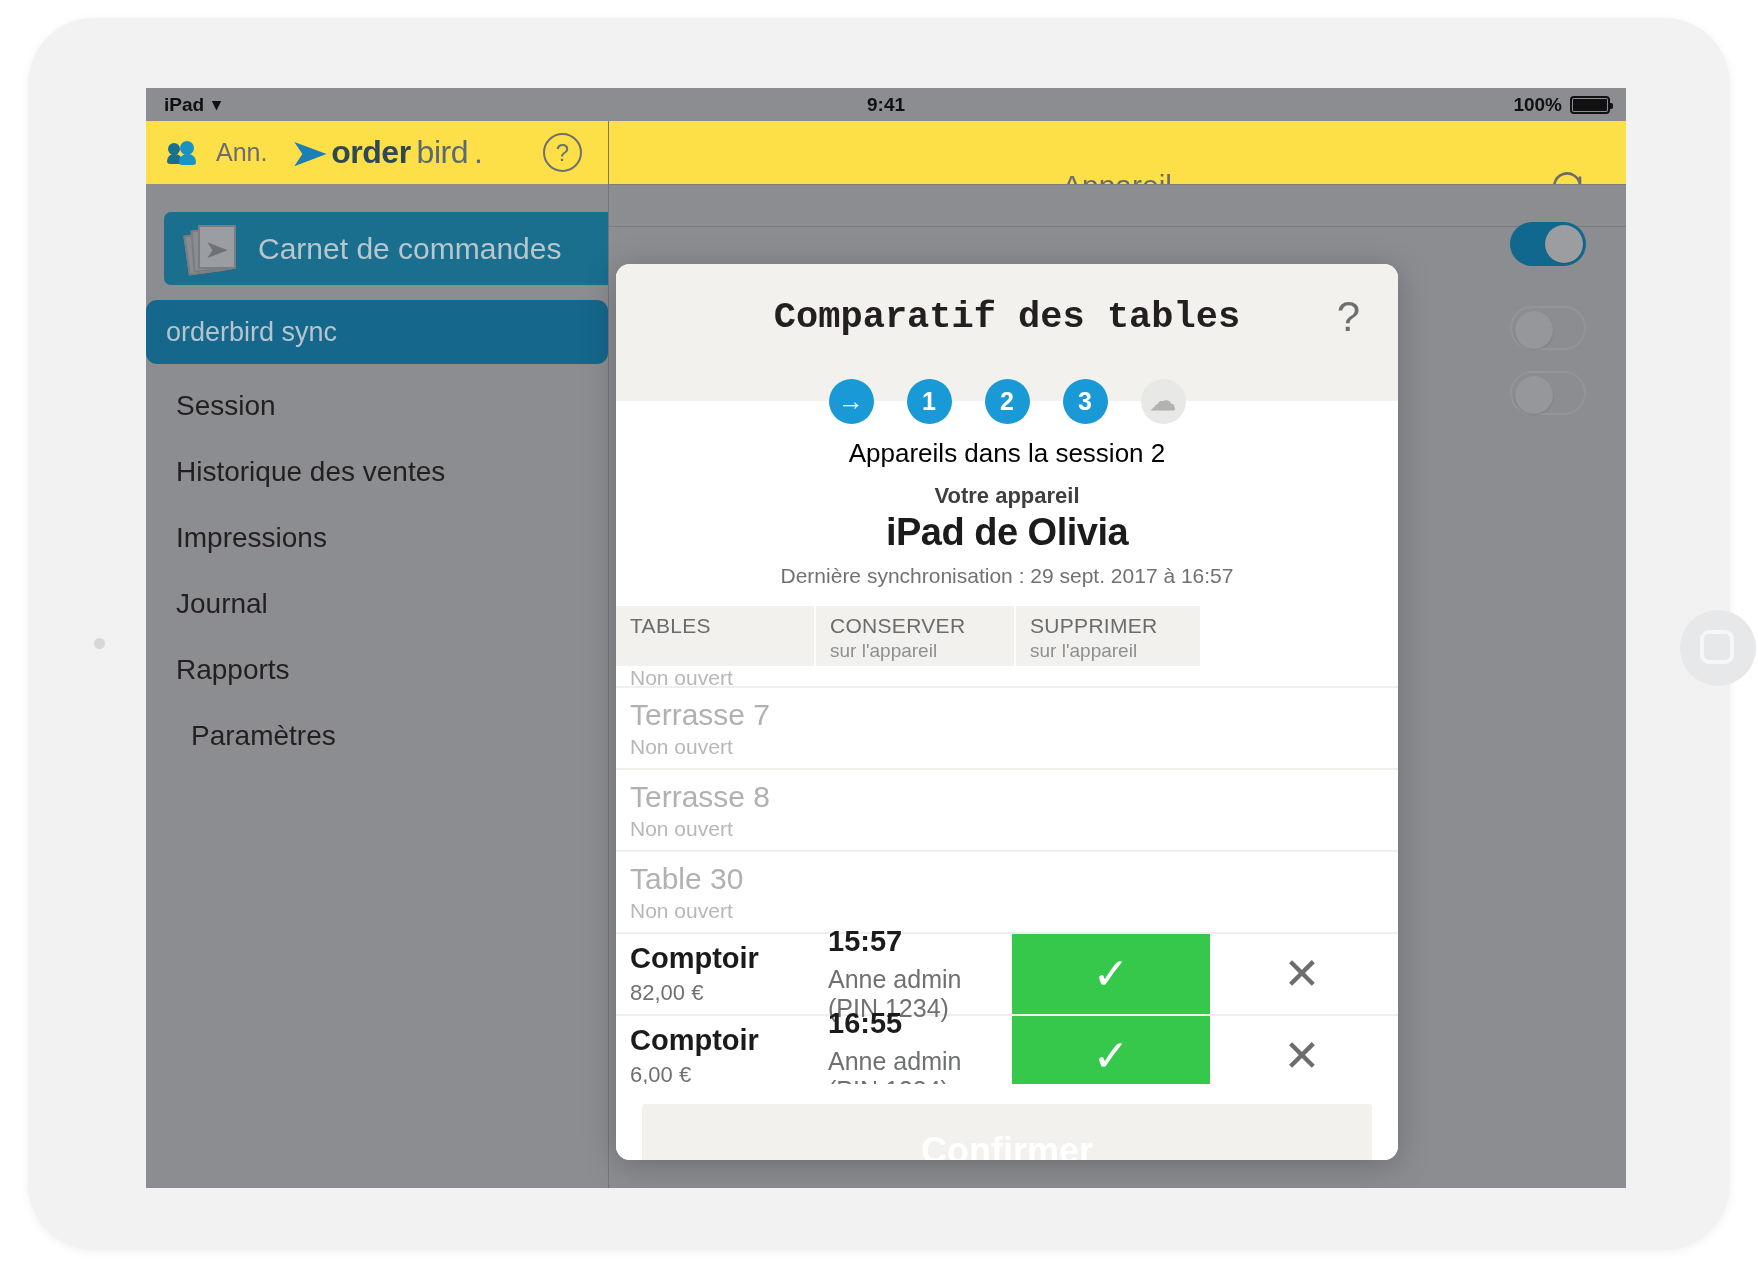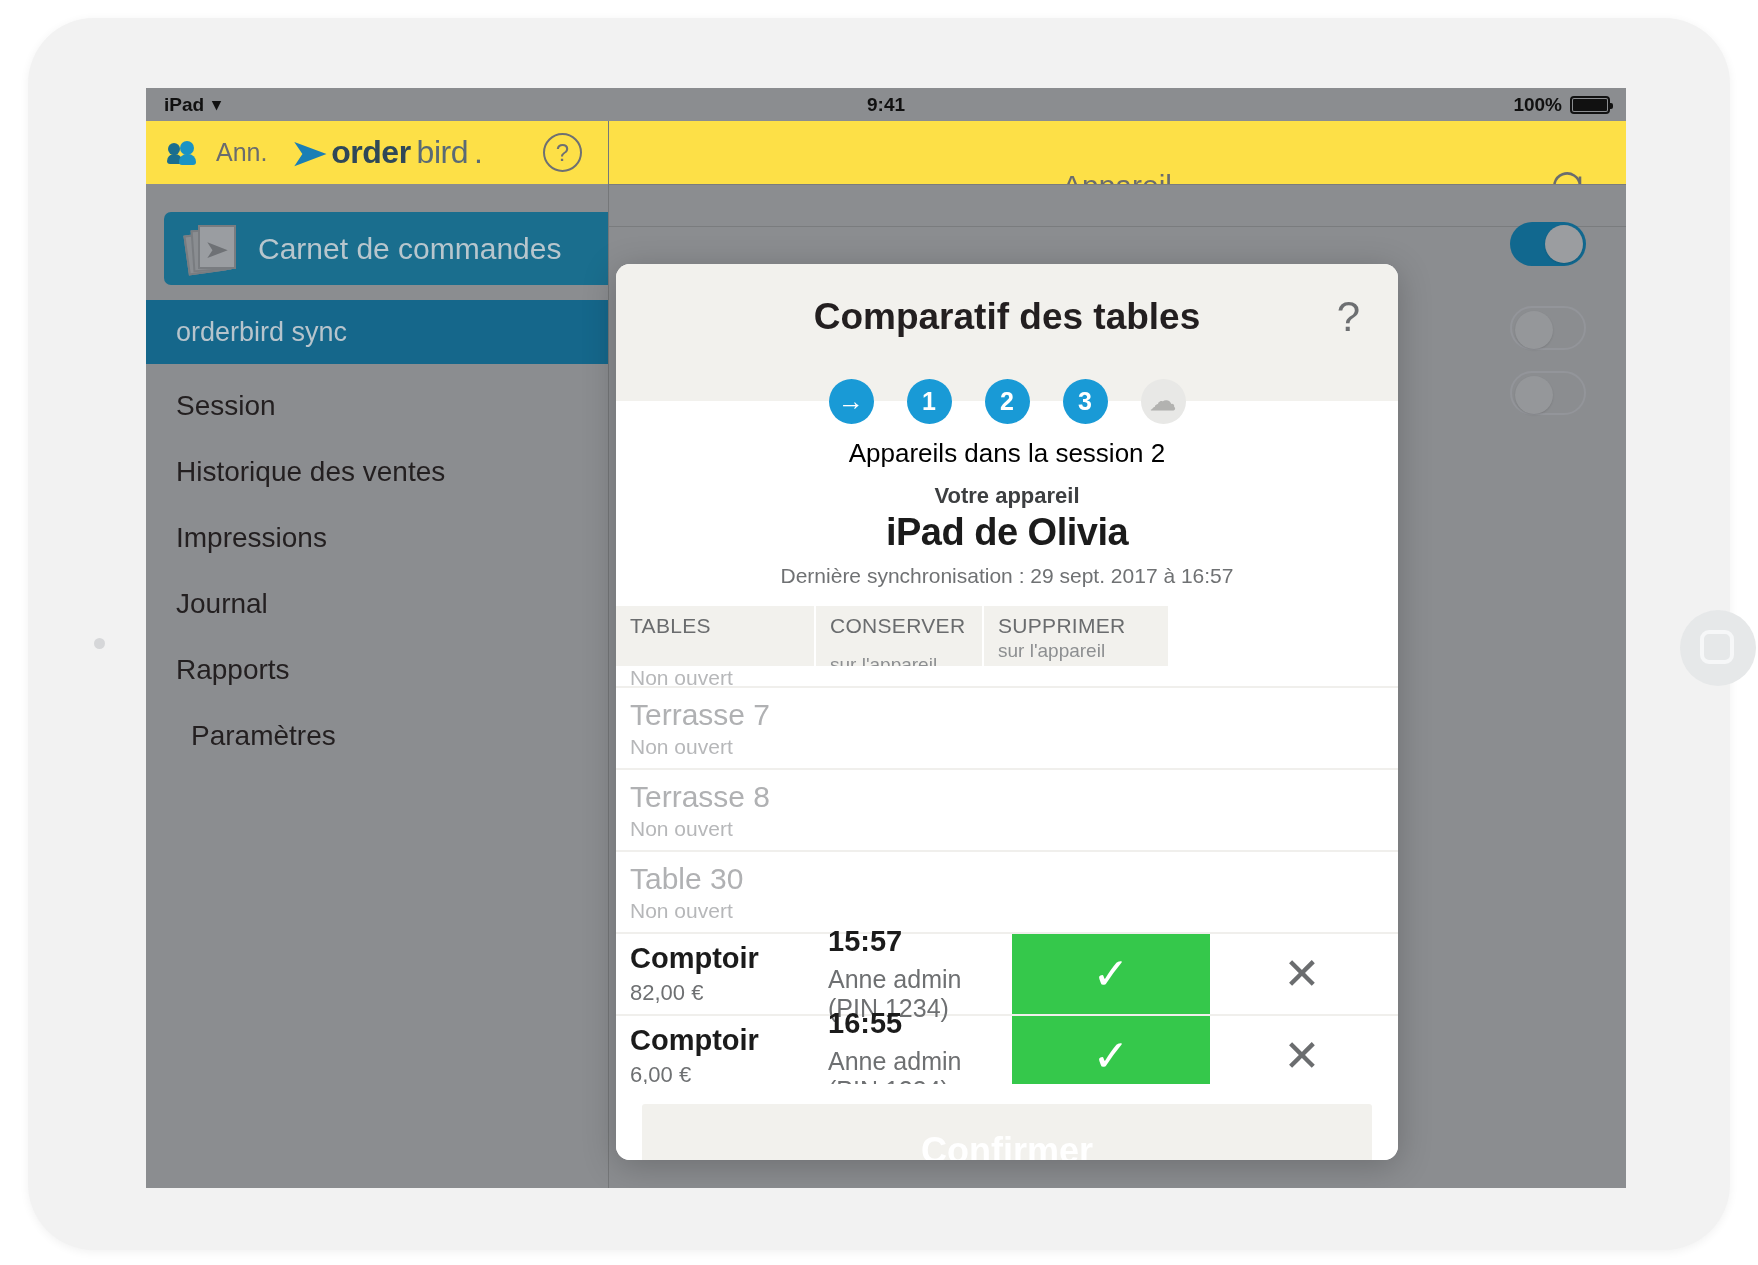--- a/index.html
+++ b/index.html
@@ -207,21 +207,21 @@
   .book-icon .p1 { left:0; top:8px; width:38px; height:40px; transform:rotate(-8deg); }
   .book-icon .p2 { left:6px; top:4px; width:38px; height:42px; transform:rotate(-4deg); }
   .book-icon .p3 { left:12px; top:0px; width:38px; height:44px; background:#9a9da1;}
   .book-icon .bd { position:absolute; left:20px; top:10px; font-size:25px; color:#6e7175; transform:scaleX(1.2);}
   #order-book-label { font-size:30px; color:#b8c6cd; }
   #sidebar-sync {
     position:absolute; left:0; top:116px;
     width:462px; height:64px;
     background:#15678b;
     display:flex; align-items:center;
-    padding-left:30px; box-sizing:border-box;
+    padding-left:20px; box-sizing:border-box;border-radius:11px;
   }
   #sidebar-sync span { color:#b7c4cc; font-size:27px; }
   .side-item {
     position:absolute; left:0;
     width:462px; height:64px;
     display:flex; align-items:center;
     padding-left:30px; box-sizing:border-box;
     color:#231f20; font-size:28px;
   }
 
@@ -267,21 +267,21 @@
     border-radius:14px;
     box-shadow:0 6px 34px rgba(0,0,0,0.22);
     overflow:hidden;
   }
   #modal-header {
     height:106px;
     background:#f2f1ed;
     position:relative;
     display:flex; align-items:center; justify-content:center;
   }
-  #modal-title { font-size:37px; font-weight:bold; color:#231f20; }
+  #modal-title { font-size:37px; font-weight:bold; color:#231f20;font-family:Liberation Mono, monospace; }
   #modal-help {
     position:absolute; right:38px; top:50%;
     transform:translateY(-50%);
     font-size:42px; color:#6d6f71; font-weight:normal;
   }
   #stepper {
     height:62px;
     background:#f2f1ed;
     display:flex; align-items:center; justify-content:center;
     gap:33px;
@@ -323,21 +323,21 @@
     background:#f2f1ed;
     box-sizing:border-box;
     padding: 8px 0 0 14px;
     margin-right:2px;
     display:flex; flex-direction:column; justify-content:flex-start;
   }
   .th-main { font-size:21px; color:#6a6c6e; letter-spacing:0.3px;}
   .th-sub { font-size:19px; color:#8d8f91; margin-top:2px;}
   .col-tables { width:198px; }
   .col-service { width:198px; }
-  .col-keep { width:166px;gap:14px; }
+  .col-keep { width:198px; }
   .col-delete { width:184px; margin-right:0;}
 
   #table-body {
     position:relative;
     height:418px;
     overflow:hidden;
     background:#fff;
   }
   .row {
     display:flex;

